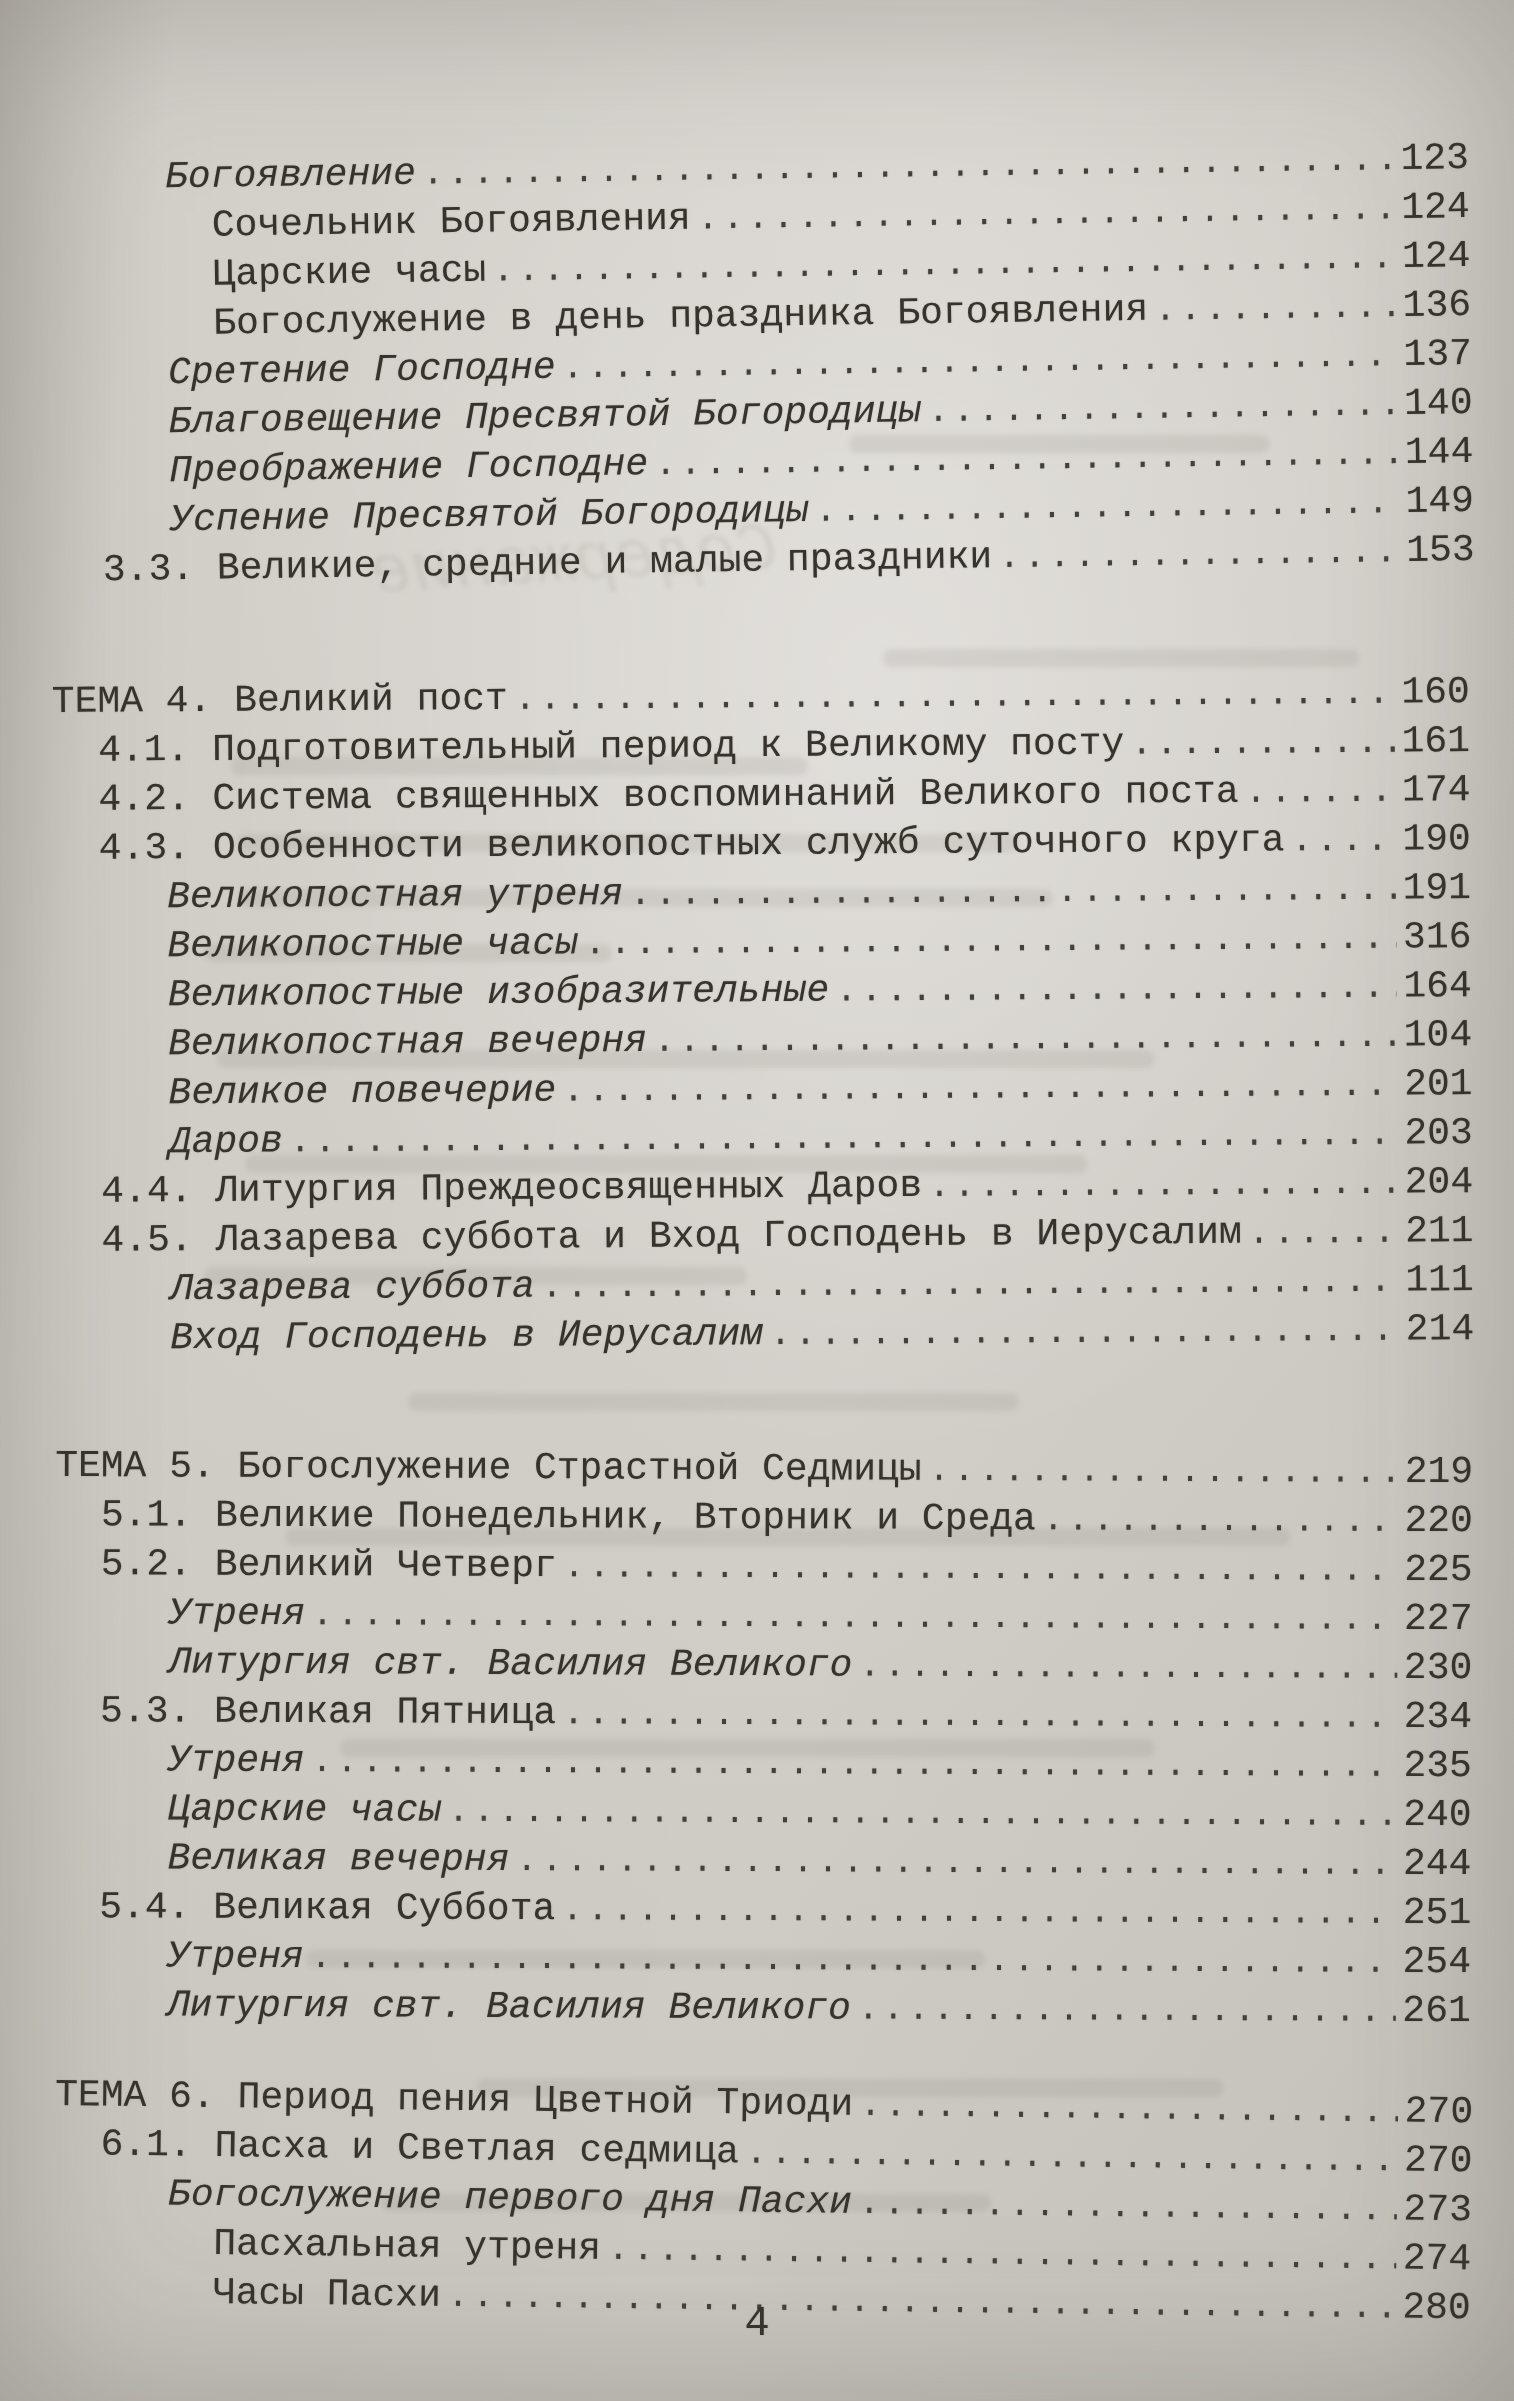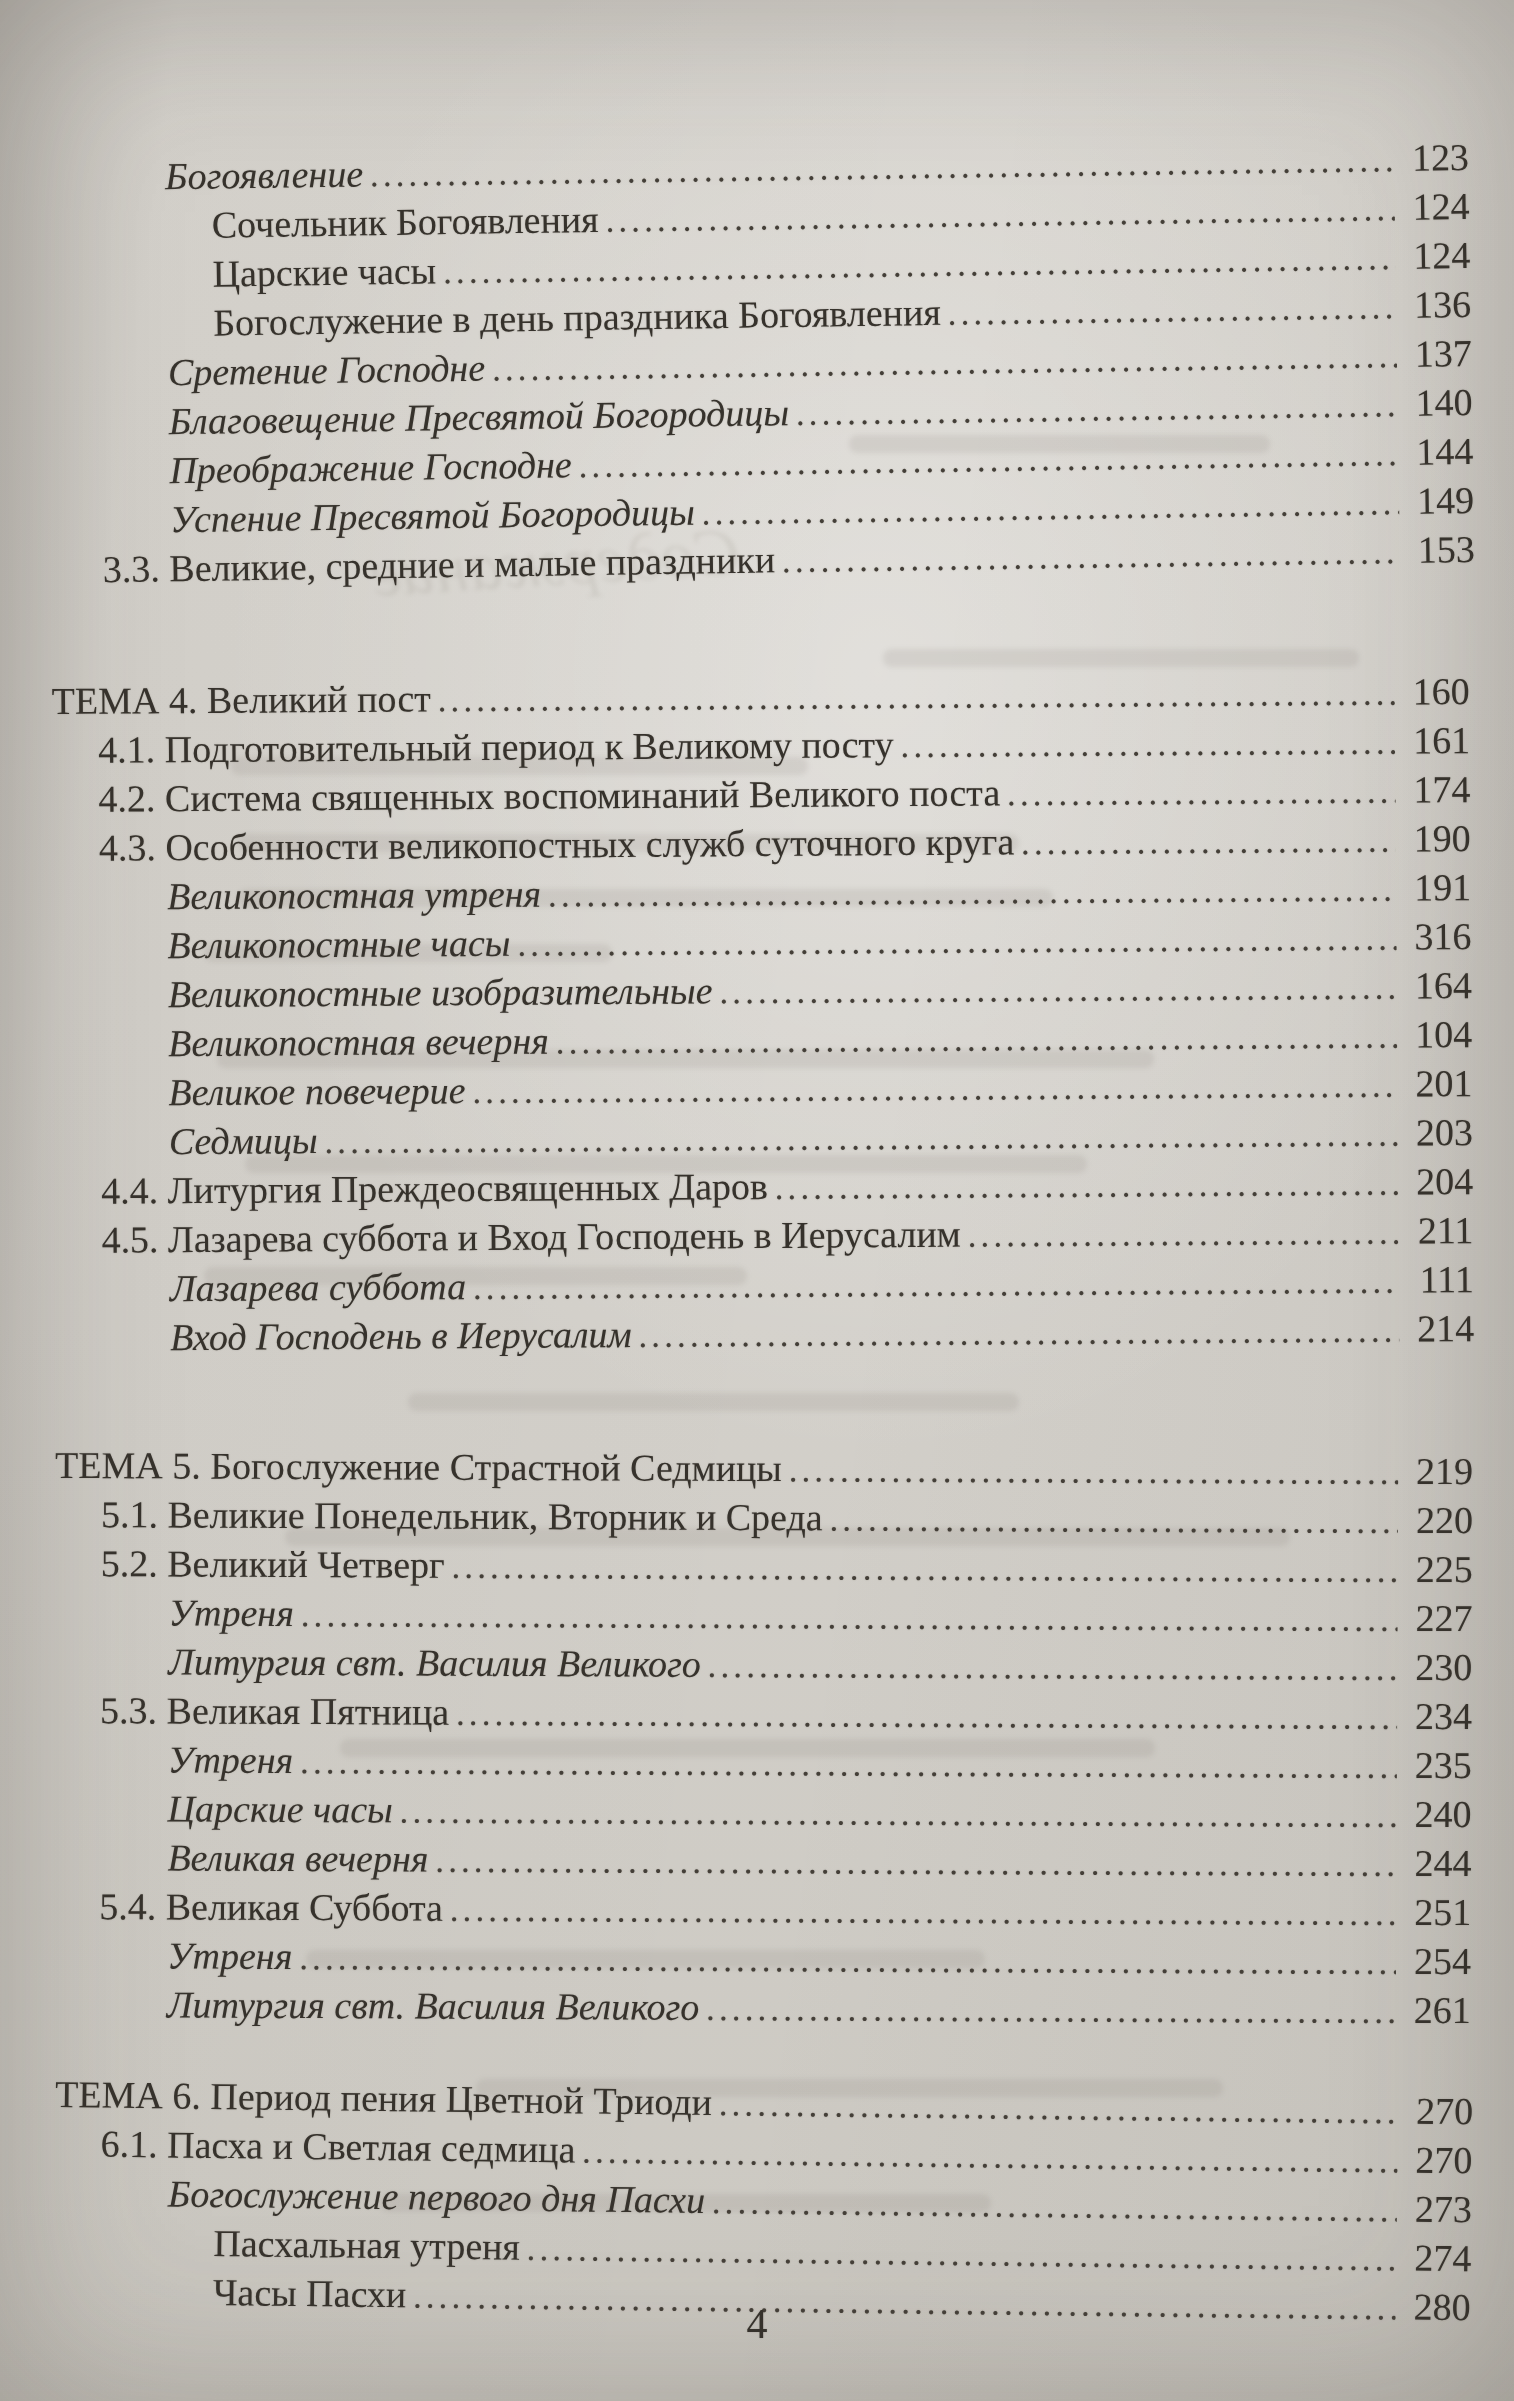--- a/index.html
+++ b/index.html
@@ -1,20 +1,20 @@
 <!DOCTYPE html>
 <html style="font-size:11px"><head>
 <meta charset="utf-8">
 <style>
   html,body{margin:0;padding:0;background:#8a867f;}
   .page{
     position:relative;
     width:1514px;height:2401px;
     overflow:hidden;
-    font-family:Liberation Serif, serif;
+    font-family:Liberation Mono, monospace;
     color:#36322c;
     background:
       radial-gradient(ellipse 1019px 1223px at 58% 28%, rgba(255,255,255,0.30), rgba(255,255,255,0) 65%),
       linear-gradient(97deg, rgba(40,34,26,0.13) 0%, rgba(40,34,26,0.02) 10%, rgba(40,34,26,0) 55%, rgba(40,34,26,0.05) 100%),
       linear-gradient(#d7d4ce 0%, #d3d0ca 55%, #cbc8c1 100%);
     box-shadow: inset 0 0 177px rgba(55,48,38,0.28);
   }
   .toc{
     position:absolute;
     left:54px; right:42px; top:154px;
@@ -176,21 +176,21 @@
     <span class="lbl">Великопостная вечерня</span>
     <span class="dots"></span>
     <span class="pg">104</span>
   </div>
         <div class="row lvl-sub it">
     <span class="lbl">Великое повечерие</span>
     <span class="dots"></span>
     <span class="pg">201</span>
   </div>
         <div class="row lvl-sub it">
-    <span class="lbl">Седмицы</span>
+    <span class="lbl">Даров</span>
     <span class="dots"></span>
     <span class="pg">203</span>
   </div>
         <div class="row lvl-num up">
     <span class="lbl">4.4. Литургия Преждеосвященных Даров</span>
     <span class="dots"></span>
     <span class="pg">204</span>
   </div>
         <div class="row lvl-num up">
     <span class="lbl">4.5. Лазарева суббота и Вход Господень в Иерусалим</span>

